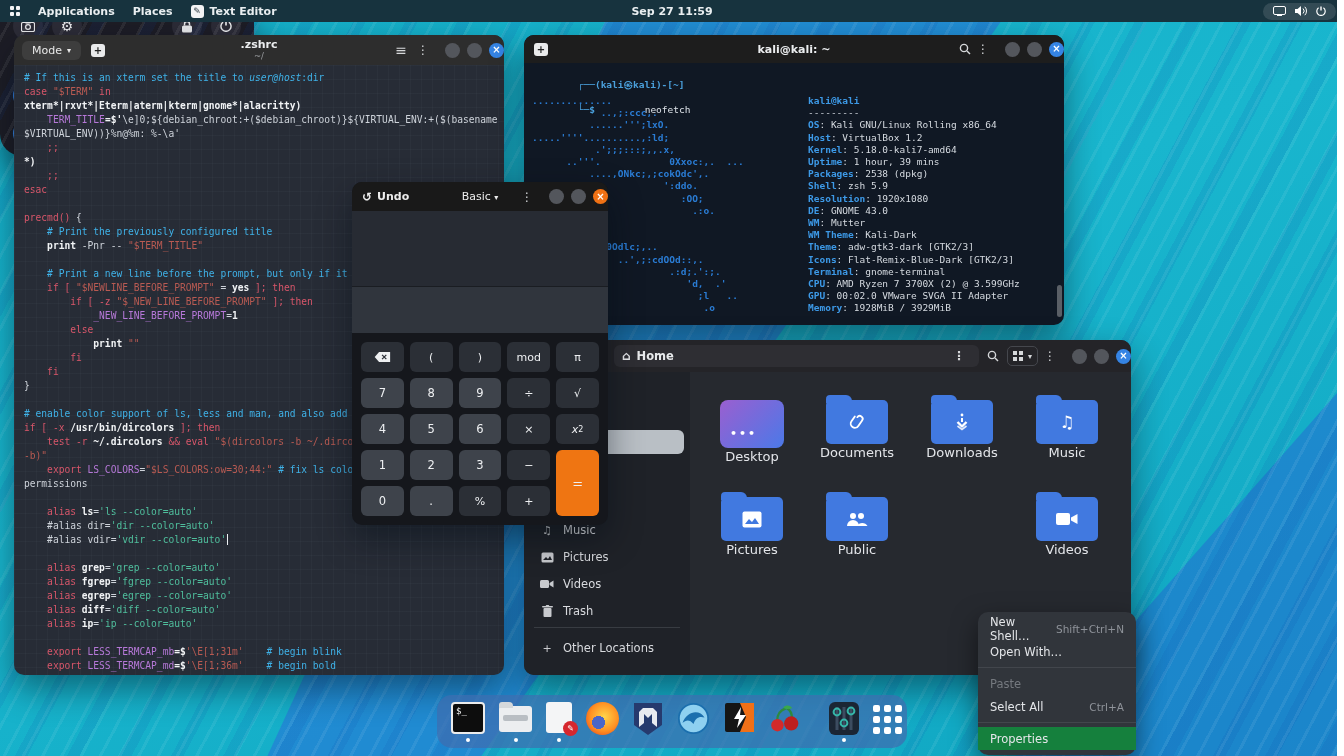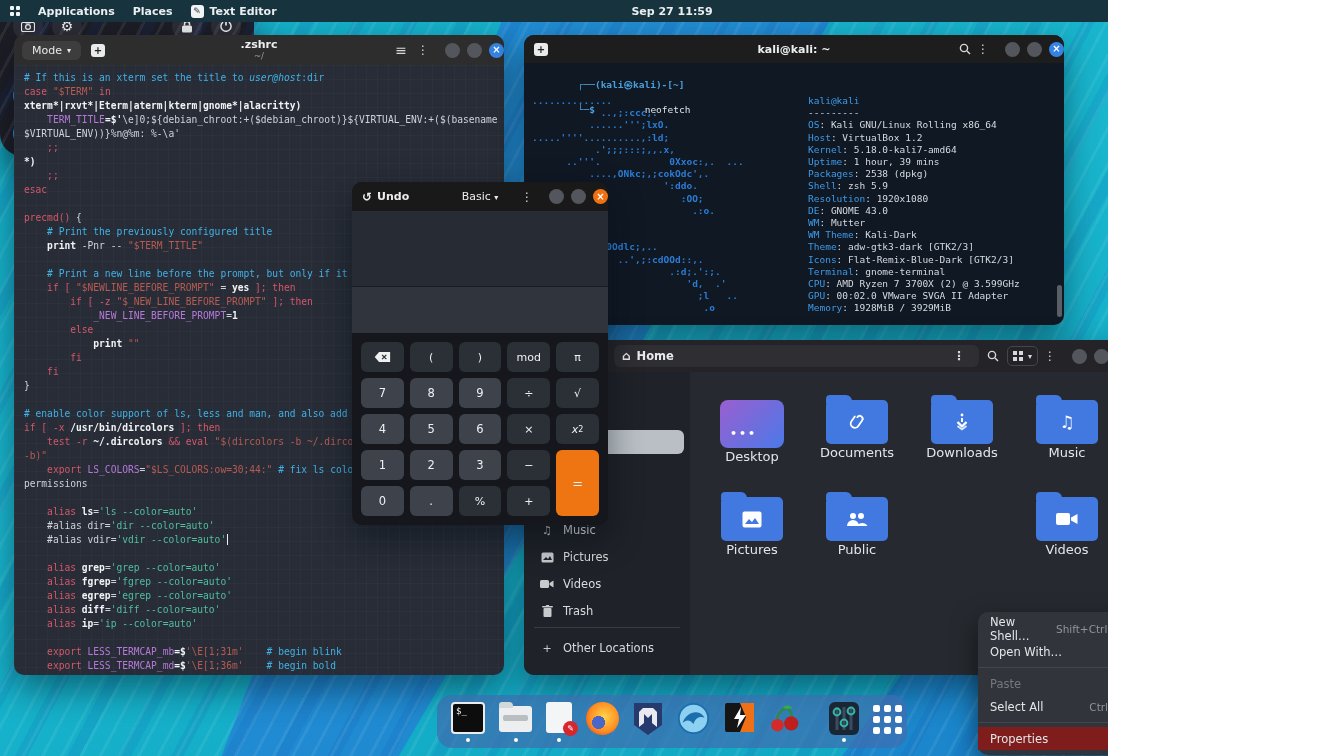--- a/index.html
+++ b/index.html
@@ -1,18 +1,18 @@
 <!DOCTYPE html>
 <html><head>
 <meta charset="utf-8">
 <style>
   * { margin:0; padding:0; box-sizing:border-box; }
   html,body { width:1344px; height:756px; overflow:hidden; }
   body { font-family:"DejaVu Sans","Liberation Sans",sans-serif; }
-  #desktop { position:relative; width:1108px; height:756px; overflow:hidden;
+  #desktop { position:relative; width:1337px; height:756px; overflow:hidden;
     background:linear-gradient(160deg,#14aec8,#19b6ce 45%,#10a6c2); }
   .bg-layer { position:absolute; inset:0; pointer-events:none; }
   .bg-swoosh { clip-path:polygon(20% 100%,46% 0,76% 0,36% 100%); background:rgba(43,104,219,.50); }
   .bg-corner { clip-path:polygon(76% 100%,100% 52%,100% 100%); background:rgba(40,98,212,.48); }
   .bg-stripes { background:
      repeating-linear-gradient(118deg, rgba(255,255,255,.07) 0 3px, transparent 3px 17px),
      repeating-linear-gradient(118deg, rgba(12,64,165,.10) 0 11px, transparent 11px 46px); }
 
   
   #topbar { position:absolute; left:0; top:0; width:1344px; height:22px; background:#17333e;
@@ -65,21 +65,21 @@
   #terminal { left:524px; top:35px; width:540px; height:290px; z-index:10; background:#101824; }
   #terminal .hdr { height:28px; background:#1d1d1d; }
   .term-title { font-size:11px; font-weight:700; }
   .term-body { position:relative; height:262px; font-family:"DejaVu Sans Mono",monospace;
     font-size:9.5px; line-height:12.2px; overflow:hidden; }
   .prompt { position:absolute; left:8px; top:4px; white-space:pre; }
   .pr-blue { color:#4aa0dc; font-weight:bold; }
   .pr-cmd { color:#dde2e8;padding-left:44px; }
   #term-art { position:absolute; left:8px; top:32px; color:#2a7cd4; white-space:pre; font-weight:bold; }
   #term-info { position:absolute; left:284px; top:32px; white-space:pre; color:#ccd2da; }
-  #term-info .nfl { color:#3d9ae8; font-weight:normal; }
+  #term-info .nfl { color:#3d9ae8; font-weight:bold; }
   #term-info .nfv { color:#d5dae0; font-weight:normal; }
   .term-scroll { position:absolute; right:2px; bottom:8px; width:5px; height:32px; background:#5a5f66; border-radius:3px; }
 
   
   #quick { left:1082px; top:32px; width:254px; height:156px; background:#1d1d26; border-radius:22px;
     box-shadow:0 14px 30px rgba(0,10,20,.4); z-index:20; padding:11px 13px; }
   .qs-row1 { display:flex; align-items:center; }
   .qs-circ { width:30px; height:30px; border-radius:50%; background:#2c2c37; display:flex;
     align-items:center; justify-content:center; color:#e9eaec; }
   .qs-row1 .gap { width:9px; } .qs-row1 .spacer { flex:1; }
@@ -142,21 +142,21 @@
   .ficon .dots { position:absolute; left:10px; bottom:8px; color:#fff; font-size:11px; letter-spacing:2px; font-weight:700; }
   .ficon .glyph { color:#fff; font-size:17px; display:flex; align-items:center; justify-content:center; }
   .flabel { margin-top:1px; color:#e3e5e9; font-size:13px; }
 
   
   #ctx { position:absolute; left:978px; top:612px; width:158px; background:#31353b; border-radius:10px;
     box-shadow:0 10px 26px rgba(0,0,0,.5); z-index:40; padding:5px 0; font-size:11.5px; }
   .ctx-item { display:flex; align-items:center; height:23px; padding:0 12px; color:#e4e6e9; }
   .ctx-item .accel { margin-left:auto; color:#8f939a; font-size:10.5px; }
   .ctx-item.disabled { color:#75797f; }
-  .ctx-item.hl { background:#7f1d1d; }
+  .ctx-item.hl { background:#15803d; }
   .ctx-div { height:1px; background:#42464c; margin:4px 0; }
 
   
   #dock { position:absolute; left:437px; top:695px; width:470px; height:53px; z-index:25;
     background:rgba(62,110,176,.72); border-radius:15px; display:flex; align-items:center;
     padding:0 14px; gap:14px; }
   .dock-item { position:relative; width:36px; height:40px; display:flex; align-items:flex-start; justify-content:center; }
   .dock-item .dot { position:absolute; bottom:0px; left:50%; transform:translateX(-50%);
     width:4px; height:4px; border-radius:50%; background:#fff; }
   .dock-div { width:1px; height:34px; background:rgba(255,255,255,.35); }

